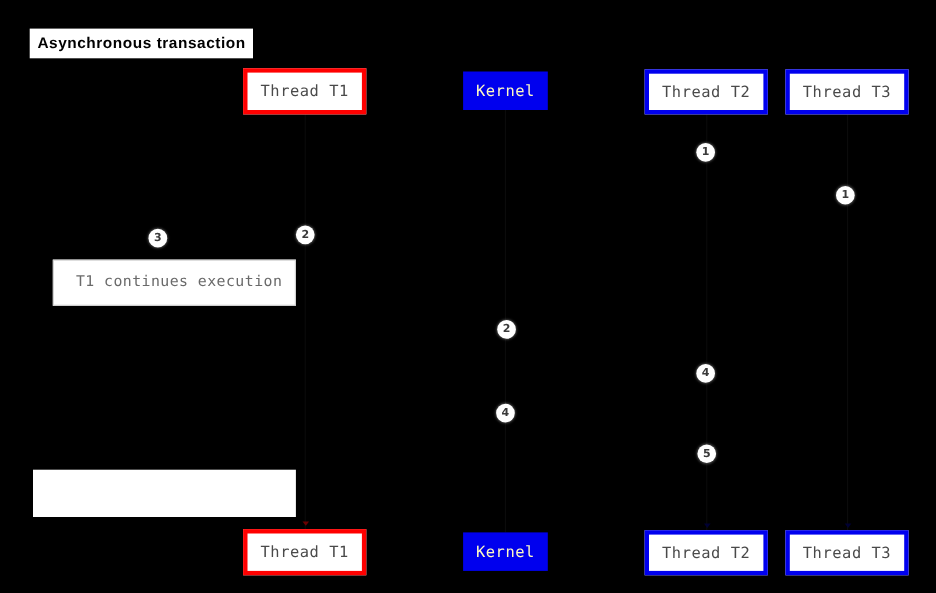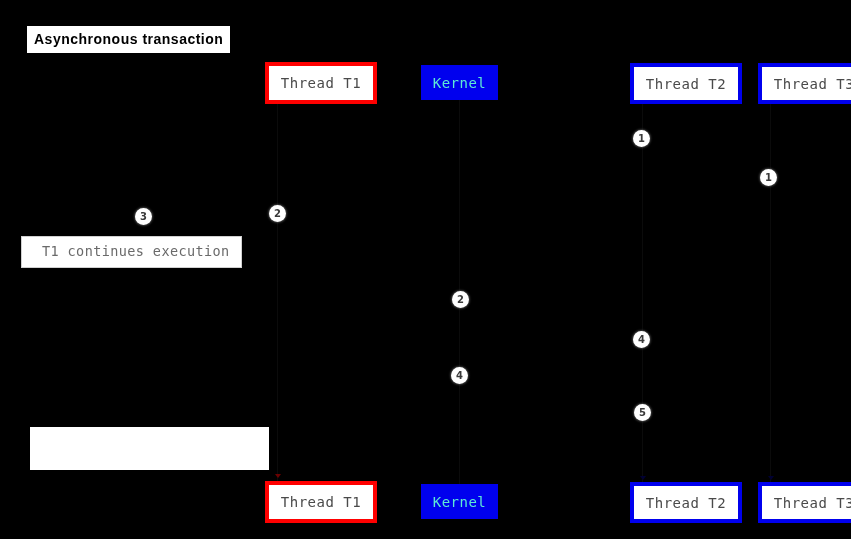--- a/index.html
+++ b/index.html
@@ -40,24 +40,23 @@
     justify-content: center;
     white-space: nowrap;
     font-family: "DejaVu Sans Mono", "Liberation Mono", monospace;
     font-size: 14px;
     letter-spacing: 0.5px;
     line-height: 1;
   }
   .participant.outline {
     background: #ffffff;
     color: #4a4a4a;
-    margin-left: 44px;
   }
   .participant.filled {
-    color: #5eead4;
+    color: #fef9c3;
   }
 
   
   .lifeline {
     position: absolute;
     width: 1px;
     background: #0b0b0b;
   }
 
   
@@ -139,21 +138,21 @@
     </div>
 
   <div id="participants-bottom-layer">
       <div class="participant outline" style="left: 221px; top: 481px; width: 112px; height: 42px; border: 4px solid rgb(255, 0, 0);">Thread T1</div>
       <div class="participant filled" style="left: 421px; top: 484px; width: 77px; height: 35px; background: rgb(0, 0, 238);">Kernel</div>
       <div class="participant outline" style="left: 586px; top: 482px; width: 112px; height: 41px; border: 4px solid rgb(0, 0, 238);">Thread T2</div>
       <div class="participant outline" style="left: 714px; top: 482px; width: 112px; height: 41px; border: 4px solid rgb(0, 0, 238);">Thread T3</div>
     </div>
 
   <div id="notes-layer">
-      <div class="note-box" style="left: 21px; top: 236px; width: 221px; height: 32px; padding-left: 20px;">T1 continues execution</div>
+      <div class="note-box" style="left: 48px; top: 236px; width: 221px; height: 42px; padding-left: 20px;">T1 continues execution</div>
       <div class="note-box empty" style="left: 30px; top: 427px; width: 239px; height: 43px;"></div>
     </div>
 
   <div id="steps-layer">
       <div class="step-badge" style="left: 633px; top: 130px;">1</div>
       <div class="step-badge" style="left: 760px; top: 169px;">1</div>
       <div class="step-badge" style="left: 135px; top: 208px;">3</div>
       <div class="step-badge" style="left: 269px; top: 205px;">2</div>
       <div class="step-badge" style="left: 452px; top: 291px;">2</div>
       <div class="step-badge" style="left: 633px; top: 331px;">4</div>

